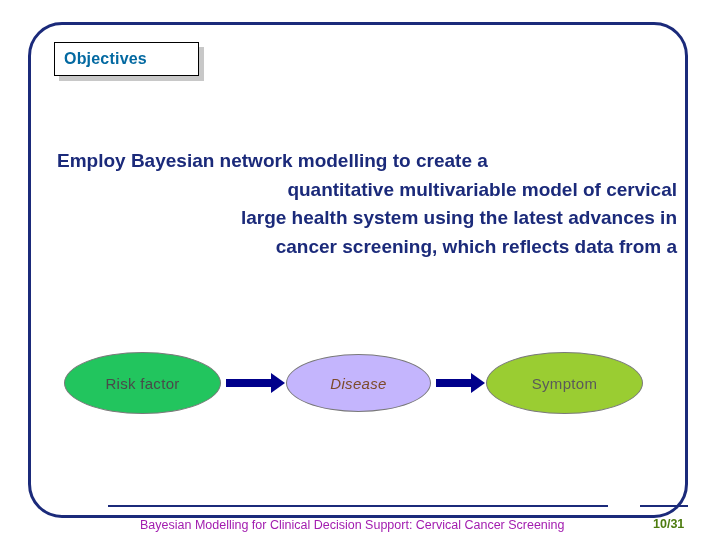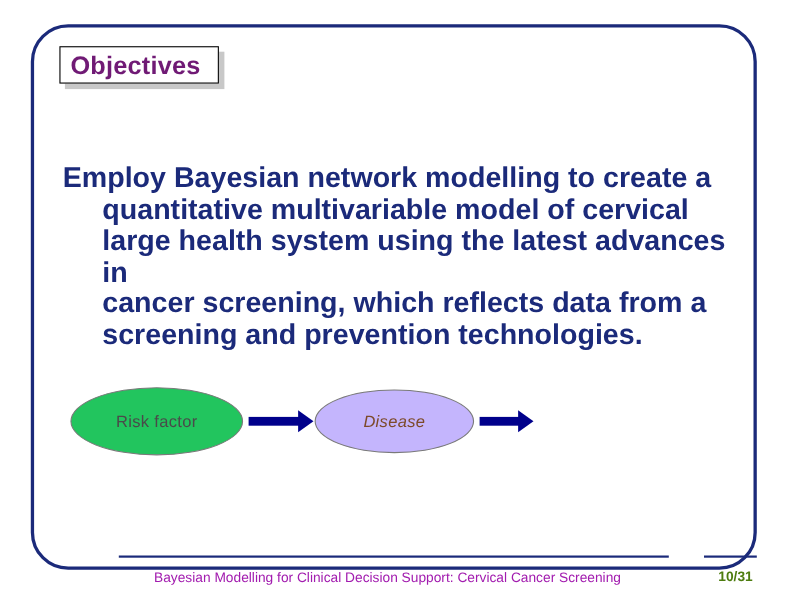--- a/index.html
+++ b/index.html
@@ -46,43 +46,44 @@
     width: 145px;
     height: 34px;
     background: #ffffff;
     border: 1px solid #000000;
     box-sizing: border-box;
     display: flex;
     align-items: center;
     padding-left: 9px;
   }
   .title-text {
-    font-size: 23px;
+    font-size: 16px;
     font-weight: bold;
-    color: #701a75;
+    color: #0369a1;
     letter-spacing: 0.2px;
   }
   
   .body-block {
     position: absolute;
     left: 57px;
     top: 147px;
     width: 620px;
   }
   .body-text {
-    font-size: 26px;
+    font-size: 19px;
     font-weight: bold;
     color: #1b2a7a;
     line-height: 28.5px;
     margin: 0;
     text-indent: 0;
   }
   .body-text .cont {
     display: block;
     padding-left: 36px;
+    text-align: right;
   }
   .body-text .first {
     display: block;
     padding-left: 0;
   }
   
   .diagram {
     position: absolute;
     left: 54px;
     top: 340px;
@@ -196,33 +197,35 @@
   <div class="title-box">
     <span class="title-text">Objectives</span>
   </div>
 
   <div class="body-block">
     <p class="body-text">
       <span class="first">Employ Bayesian network modelling to create a</span>
       <span class="cont">quantitative multivariable model of cervical</span>
       <span class="cont">large health system using the latest advances in</span>
       <span class="cont">cancer screening, which reflects data from a</span>
-      <span class="cont">screening and prevention technologies.</span>
     </p>
   </div>
 
   <div class="diagram">
     <div class="node node-risk">
       <span>Risk factor</span>
     </div>
     <div class="arrow arrow-1"></div>
     <div class="node node-disease">
       <span>Disease</span>
     </div>
     <div class="arrow arrow-2"></div>
+    <div class="node node-symptom">
+      <span>Symptom</span>
+    </div>
   </div>
 
   <div class="footer-line"></div>
   <div class="footer-line-2"></div>
   <div class="footer-text">Bayesian Modelling for Clinical Decision Support: Cervical Cancer Screening</div>
   <div class="footer-page">10/31</div>
 
 </div>
 
 </body></html>

